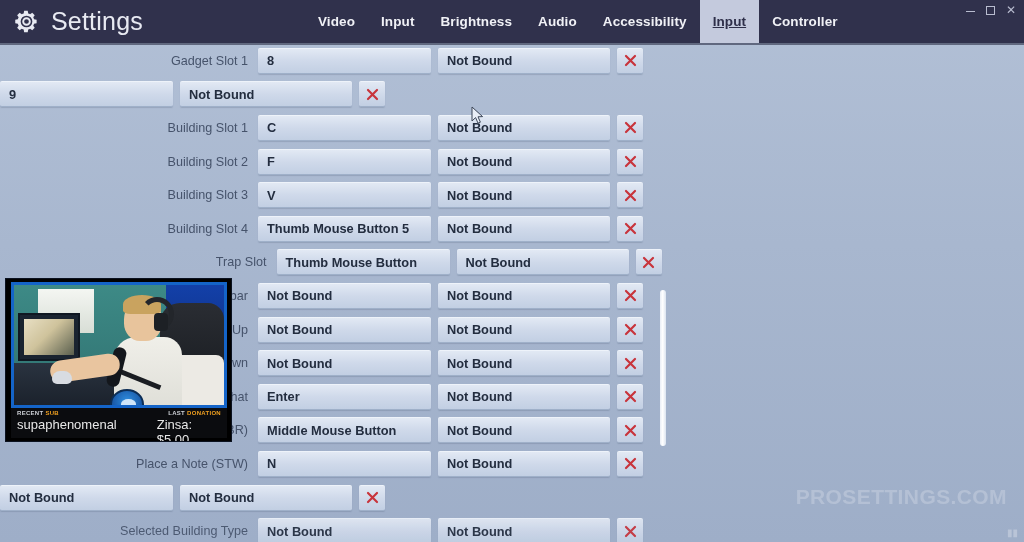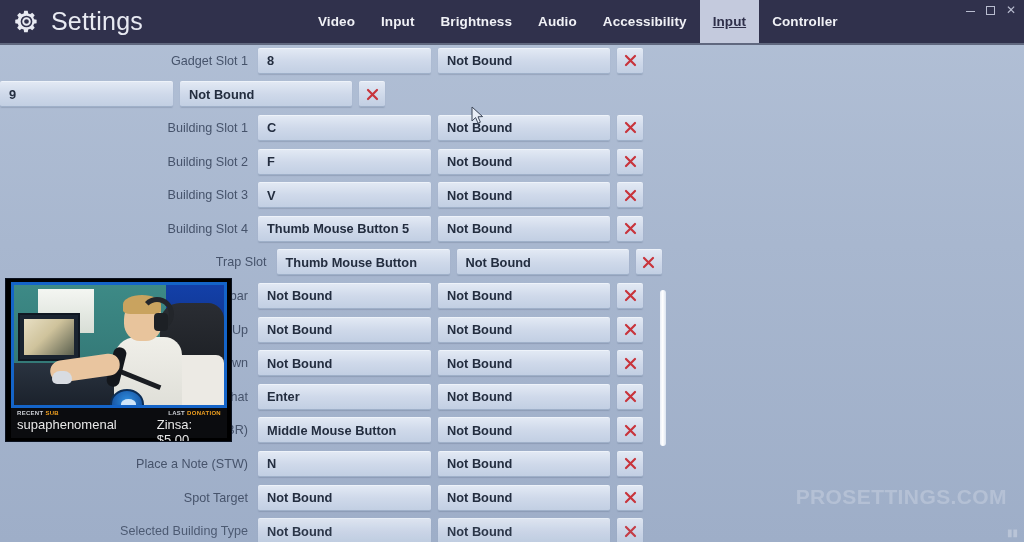--- a/index.html
+++ b/index.html
@@ -504,21 +504,20 @@
           <div class="row-label">Place a Note (STW)</div>
           <div class="bind-field bind-primary">N</div>
           <div class="bind-field bind-secondary">Not Bound</div>
           <div class="clear-btn">
             <svg class="x-icon" width="13" height="13" viewBox="0 0 13 13">
               <path d="M2 2 L11 11 M11 2 L2 11" stroke="#c8343c" stroke-width="2.2" stroke-linecap="round"></path>
             </svg>
           </div>
         </div>
         <div class="row" style="top: 436.8px;">
-          <div class="row-label">Spot Target</div>
           <div class="bind-field bind-primary">Not Bound</div>
           <div class="bind-field bind-secondary">Not Bound</div>
           <div class="clear-btn">
             <svg class="x-icon" width="13" height="13" viewBox="0 0 13 13">
               <path d="M2 2 L11 11 M11 2 L2 11" stroke="#c8343c" stroke-width="2.2" stroke-linecap="round"></path>
             </svg>
           </div>
         </div>
         <div class="row cut" style="top: 470.4px;">
           <div class="row-label">Selected Building Type</div>

